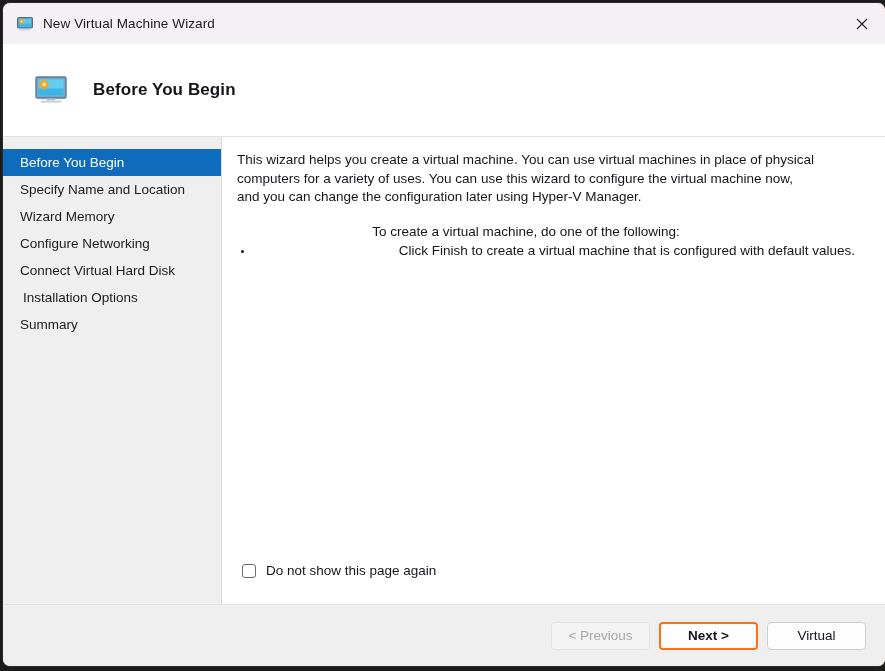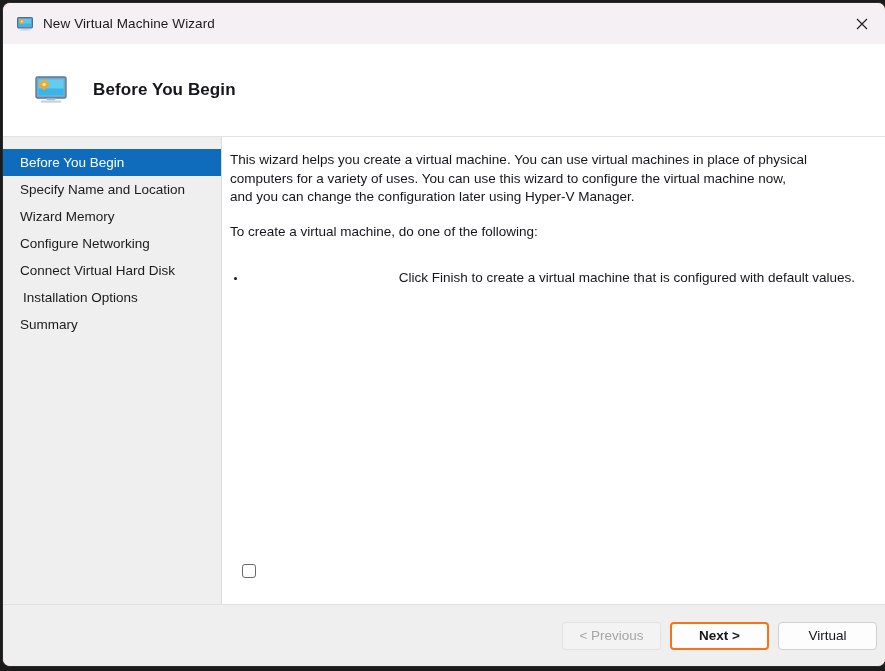--- a/index.html
+++ b/index.html
@@ -117,33 +117,33 @@
   .nav-item.indented { padding-left: 20px; }
   .nav-item.selected {
     background: #0f6cbd;
     color: #ffffff;
   }
 
   #content {
     flex: 1 1 auto;
     background: #ffffff;
     position: relative;
-    padding: 14px 30px 0 8px;
+    padding: 14px 30px 0 15px;
     box-sizing: border-box;
     display: flex;
     flex-direction: column;
   }
   .para {
     font-size: 13.5px;
     color: #15161c;
     line-height: 18.5px;
     max-width: 578px;
     margin: 0 0 16px 0;
   }
-  .para.tight { margin-bottom: 28px; }
+  .para.tight { margin-bottom: 1px; text-align: center; }
   #bullets {
     list-style: none;
     margin: 0;
     padding: 0;
   }
   #bullets li {
     font-size: 13.5px;
     color: #15161c;
     line-height: 18.5px;
     padding-left: 15px;
@@ -186,21 +186,21 @@
 
   
   #footer {
     height: 62px;
     flex: none;
     background: #efefef;
     border-top: 1px solid #e0e0e0;
     display: flex;
     align-items: center;
     justify-content: flex-end;
-    padding-right: 8px;
+    padding-right: 19px;
     box-sizing: border-box;
   }
   .btn {
     width: 99px;
     height: 28px;
     margin-left: 9px;
     border-radius: 4px;
     background: #fdfdfd;
     border: 1px solid #d0d0d0;
     font-family: "Liberation Sans", sans-serif;
@@ -287,20 +287,21 @@
 
     <div id="content">
       <p class="para">This wizard helps you create a virtual machine. You can use virtual machines in place of physical computers for a variety of uses. You can use this wizard to configure the virtual machine now, and you can change the configuration later using Hyper-V Manager.</p>
       <p class="para tight">To create a virtual machine, do one of the following:</p>
       <ul id="bullets">
         <li>Click Finish to create a virtual machine that is configured with default values.</li>
       </ul>
 
       <div id="checkbox-row">
         <span id="checkbox-box"></span>
+        <span id="checkbox-label">Do not show this page again</span>
       </div>
     </div>
 
   </div>
 
   <div id="footer">
     <div class="btn disabled">&lt; Previous</div>
     <div class="btn focused">Next &gt;</div>
     <div class="btn">Virtual</div>
   </div>

